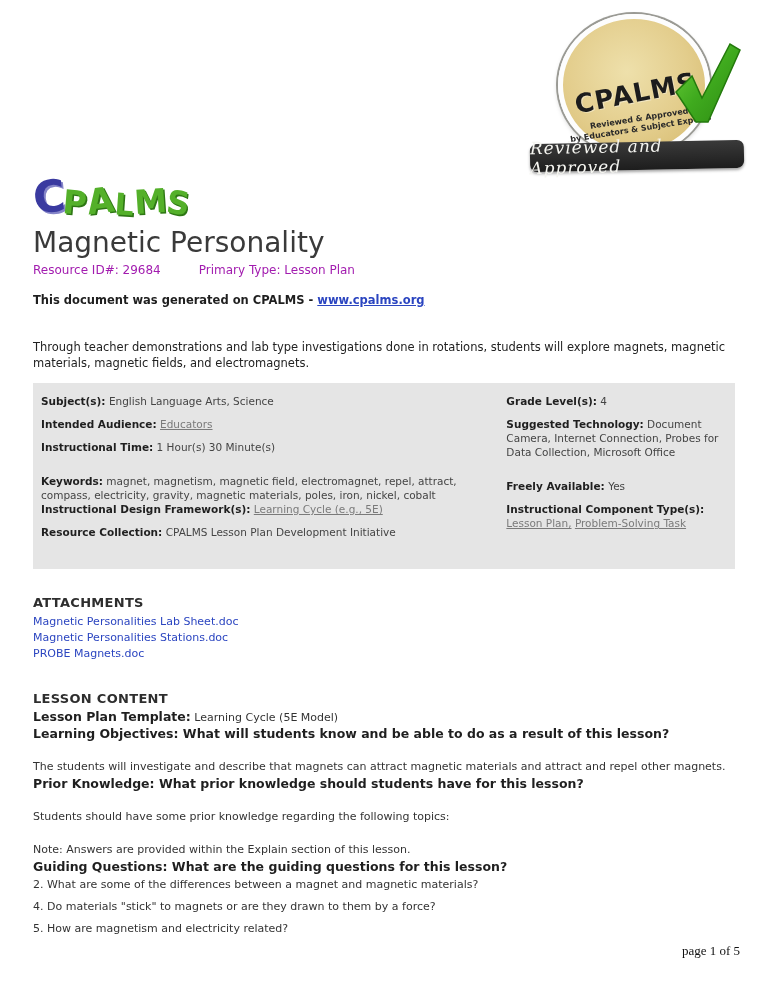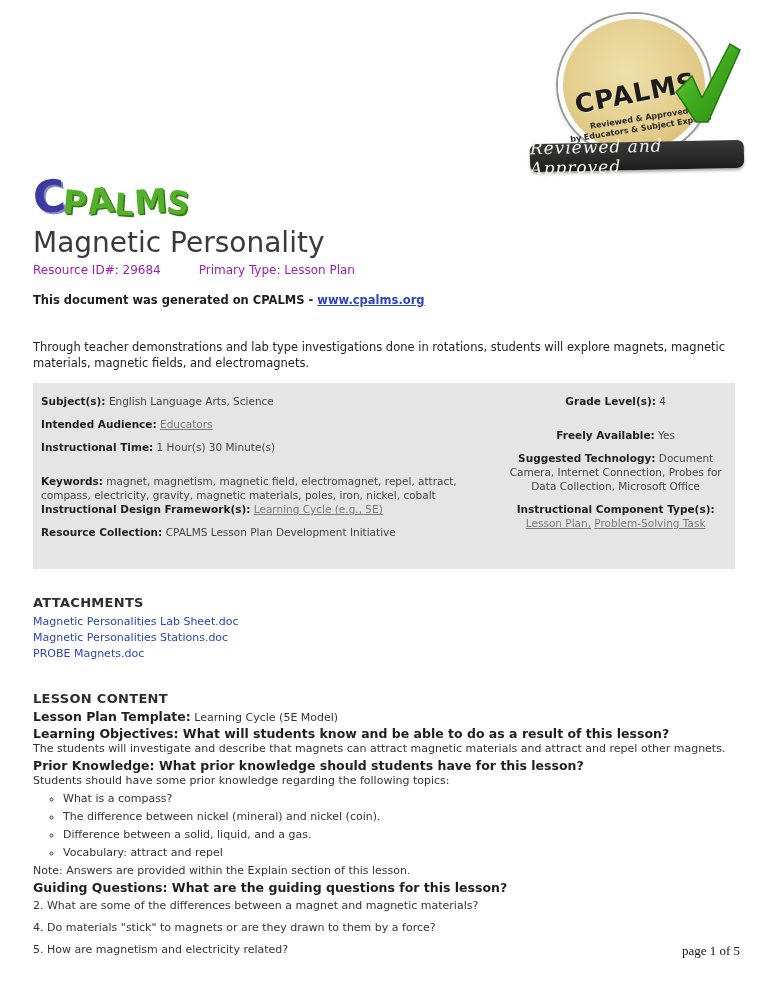--- a/index.html
+++ b/index.html
@@ -64,42 +64,42 @@
   .generated a { color:#2b45c0; font-weight:600; text-decoration:underline; }
 
   .description { margin-top:32px; font-size:11.5px; color:#222; line-height:16px; }
 
   
   .infobox {
     margin-top:12px; background:#e5e5e5; padding:11px 10px 30px 8px;
     display:flex; gap:32px;
   }
   .infobox .col-left { width:440px; }
-  .infobox .col-right { width:222px;text-align:center; }
+  .infobox .col-right { width:222px; }
   .field { font-size:10.5px; line-height:14px; color:#444; }
   .field b { color:#1f1f1f; }
   .field a { color:#7a7a7a; text-decoration:underline; }
   .mt8 { margin-top:9px; }
   .mt18 { margin-top:20px; }
   .mt0 { margin-top:0; }
 
   
   .attachments { margin-top:26px; }
   .section-heading { font-size:13px; font-weight:bold; color:#2e2e2e; letter-spacing:.3px; }
   .attachments a { display:block; margin-top:1px; font-size:11px; line-height:15px;
                    color:#2b45c0; text-decoration:none; }
   .attachments a:first-of-type { margin-top:4px; }
 
   
   .lesson { margin-top:30px; }
   .inline-row { margin-top:3px; font-size:12.5px; }
   .inline-row b { color:#1f1f1f; }
   .inline-row .val { font-size:11px; color:#333; }
   .sub-heading { margin-top:2px; font-size:12.5px; font-weight:bold; color:#1f1f1f; }
-  .body-text { margin-top:0; font-size:11px; color:#333; line-height:15px; }
+  .body-text { margin-top:18px; font-size:11px; color:#333; line-height:15px; }
   ul.topics { margin:3px 0 0 0; padding-left:30px; list-style-type:circle; }
   ul.topics li { font-size:11px; color:#333; line-height:15px; margin-bottom:3px; }
   .questions { margin-top:3px; }
   .questions div { font-size:11px; color:#333; line-height:15px; }
   .questions .spaced { margin-top:7px; }
   .questions .tight { margin-top:1px; }
 
   
   .page-num {
     position:absolute; top:943px; right:28px;
@@ -170,25 +170,25 @@
         <a href="#">Learning Cycle (e.g., 5E)</a>
       </div>
       <div class="field mt8">
         <b>Resource Collection:</b><span> CPALMS Lesson Plan Development Initiative</span>
       </div>
     </div>
     <div class="col-right">
       <div class="field">
         <b>Grade Level(s):</b><span> 4</span>
       </div>
+      <div class="field mt8">
+        <b>Suggested Technology:</b><span> Document Camera, Internet Connection, Probes for Data Collection, Microsoft Office</span>
+      </div>
       <div class="field mt18">
         <b>Freely Available:</b><span> Yes</span>
-      </div>
-      <div class="field mt8">
-        <b>Suggested Technology:</b><span> Document Camera, Internet Connection, Probes for Data Collection, Microsoft Office</span>
       </div>
       <div class="field mt8">
         <b>Instructional Component Type(s):</b>
         <a href="#">Lesson Plan,</a>
         <a href="#">Problem-Solving Task</a>
       </div>
     </div>
   </div>
 
   <div class="attachments">
@@ -203,26 +203,20 @@
 
     <div class="inline-row">
       <b>Lesson Plan Template:</b><span class="val"> Learning Cycle (5E Model)</span>
     </div>
 
     <div class="sub-heading">Learning Objectives: What will students know and be able to do as a result of this lesson?</div>
     <div class="body-text">The students will investigate and describe that magnets can attract magnetic materials and attract and repel other magnets.</div>
 
     <div class="sub-heading">Prior Knowledge: What prior knowledge should students have for this lesson?</div>
     <div class="body-text">Students should have some prior knowledge regarding the following topics:</div>
-    <ul class="topics">
-      <li>What is a compass?</li>
-      <li>The difference between nickel (mineral) and nickel (coin).</li>
-      <li>Difference between a solid, liquid, and a gas.</li>
-      <li>Vocabulary: attract and repel</li>
-    </ul>
     <div class="body-text">Note: Answers are provided within the Explain section of this lesson.</div>
 
     <div class="sub-heading">Guiding Questions: What are the guiding questions for this lesson?</div>
     <div class="questions">
       <div class="tight">2. What are some of the differences between a magnet and magnetic materials?</div>
       <div class="spaced">4. Do materials "stick" to magnets or are they drawn to them by a force?</div>
       <div class="spaced">5. How are magnetism and electricity related?</div>
 
     </div>
   </div>

